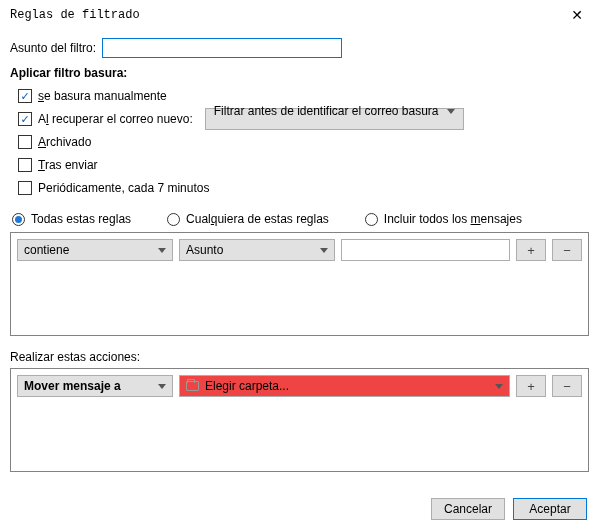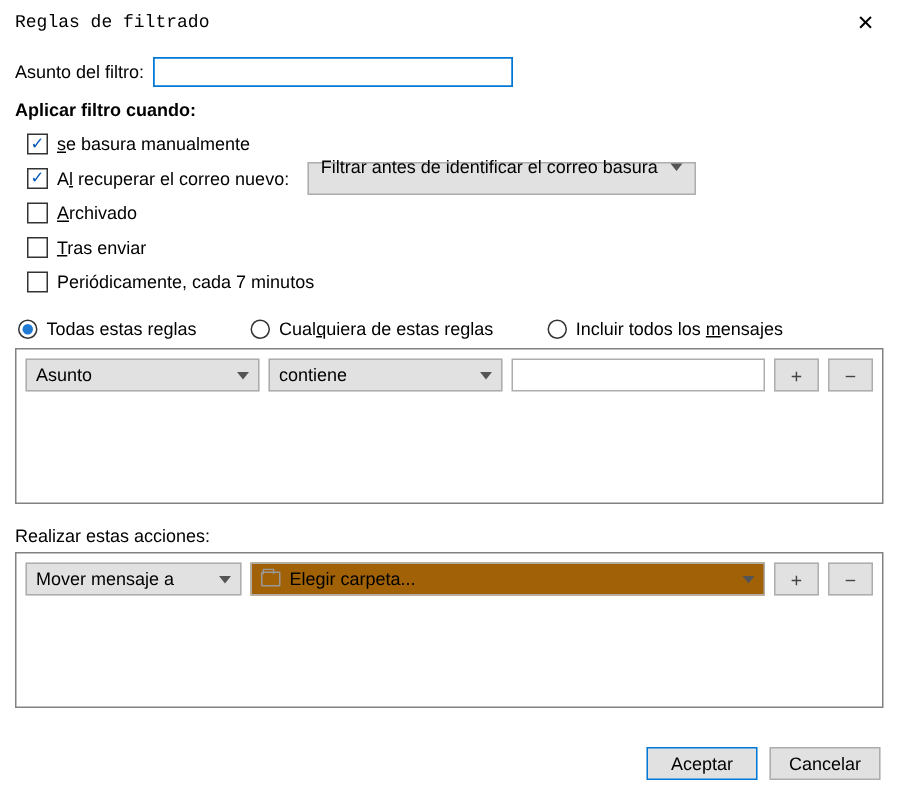--- a/index.html
+++ b/index.html
@@ -92,21 +92,21 @@
 }
 .select {
   border: 1px solid #adadad;
   background: #e1e1e1;
   height: 22px;
   display: inline-flex;
   align-items: center;
   justify-content: space-between;
   padding: 0 6px 0 6px;
 }
-.select.white { background: #a16207; }
+.select.white { background: #ef4444; }
 .select-label { white-space: nowrap; overflow: hidden; }
 .cond-field { width: 156px; }
 .cond-op { width: 156px; }
 .cond-value {
   flex: 1;
   height: 22px;
   border: 1px solid #adadad;
   background: #fff;
   padding: 0 4px;
   font: inherit;
@@ -116,21 +116,21 @@
   border: 1px solid #adadad;
   background: #e1e1e1;
   display: inline-flex;
   align-items: center;
   justify-content: center;
   font-size: 13px;
   color: #444;
 }
 .rules-space { height: 68px; }
 .actions-space { height: 68px; }
-.action-field { width: 144px; }
+.action-field { width: 156px; font-weight: bold; }
 .folder-select { flex: 1; }
 .folder-icon {
   width: 13px; height: 10px;
   border: 1px solid #999;
   border-radius: 1px;
   position: relative;
   display: inline-block;
   margin-right: 6px;
 }
 .folder-icon::before {
@@ -169,21 +169,21 @@
   </div>
 </div>
 
 <div class="content">
 
   <div class="row">
     <span class="label-name">Asunto del filtro:</span>
     <input class="filter-name-input" type="text" value="" style="">
   </div>
 
-  <div class="section-header">Aplicar filtro cuando:</div>
+  <div class="section-header">Aplicar filtro basura:</div>
 
   <div class="checkbox-row">
     <span class="checkbox">
         <span class="checkmark">✓</span>
       </span>
     <span class="inline-label"><span class="u">s</span><span>e basura manualmente</span></span>
   </div>
 
   <div class="checkbox-row">
     <span class="checkbox">
@@ -223,26 +223,26 @@
       <span class="inline-label"><span>Cual</span><span class="u">q</span><span>uiera de estas reglas</span></span>
     </div>
     <div class="radio-item">
       <span class="radio"></span>
       <span class="inline-label"><span>Incluir todos los </span><span class="u">m</span><span>ensajes</span></span>
     </div>
   </div>
 
   <div class="rules-box">
     <div class="rules-line">
+      <div class="select cond-op">
+        <span class="select-label">contiene</span>
+        <span class="chev-down"></span>
+      </div>
       <div class="select cond-field">
         <span class="select-label">Asunto</span>
-        <span class="chev-down"></span>
-      </div>
-      <div class="select cond-op">
-        <span class="select-label">contiene</span>
         <span class="chev-down"></span>
       </div>
       <input class="cond-value" type="text" value="" style="">
       <div class="pm-btn">
           <span>+</span>
         </div>
       <div class="pm-btn">
           <span>−</span>
         </div>
     </div>
@@ -270,19 +270,19 @@
       <div class="pm-btn">
           <span>−</span>
         </div>
     </div>
     <div class="actions-space"></div>
   </div>
 
 </div>
 
 <div class="footer">
+  <div class="dlg-btn">
+      <span>Cancelar</span>
+    </div>
   <div class="dlg-btn primary">
       <span>Aceptar</span>
     </div>
-  <div class="dlg-btn">
-      <span>Cancelar</span>
-    </div>
 </div>
 
 </body></html>

